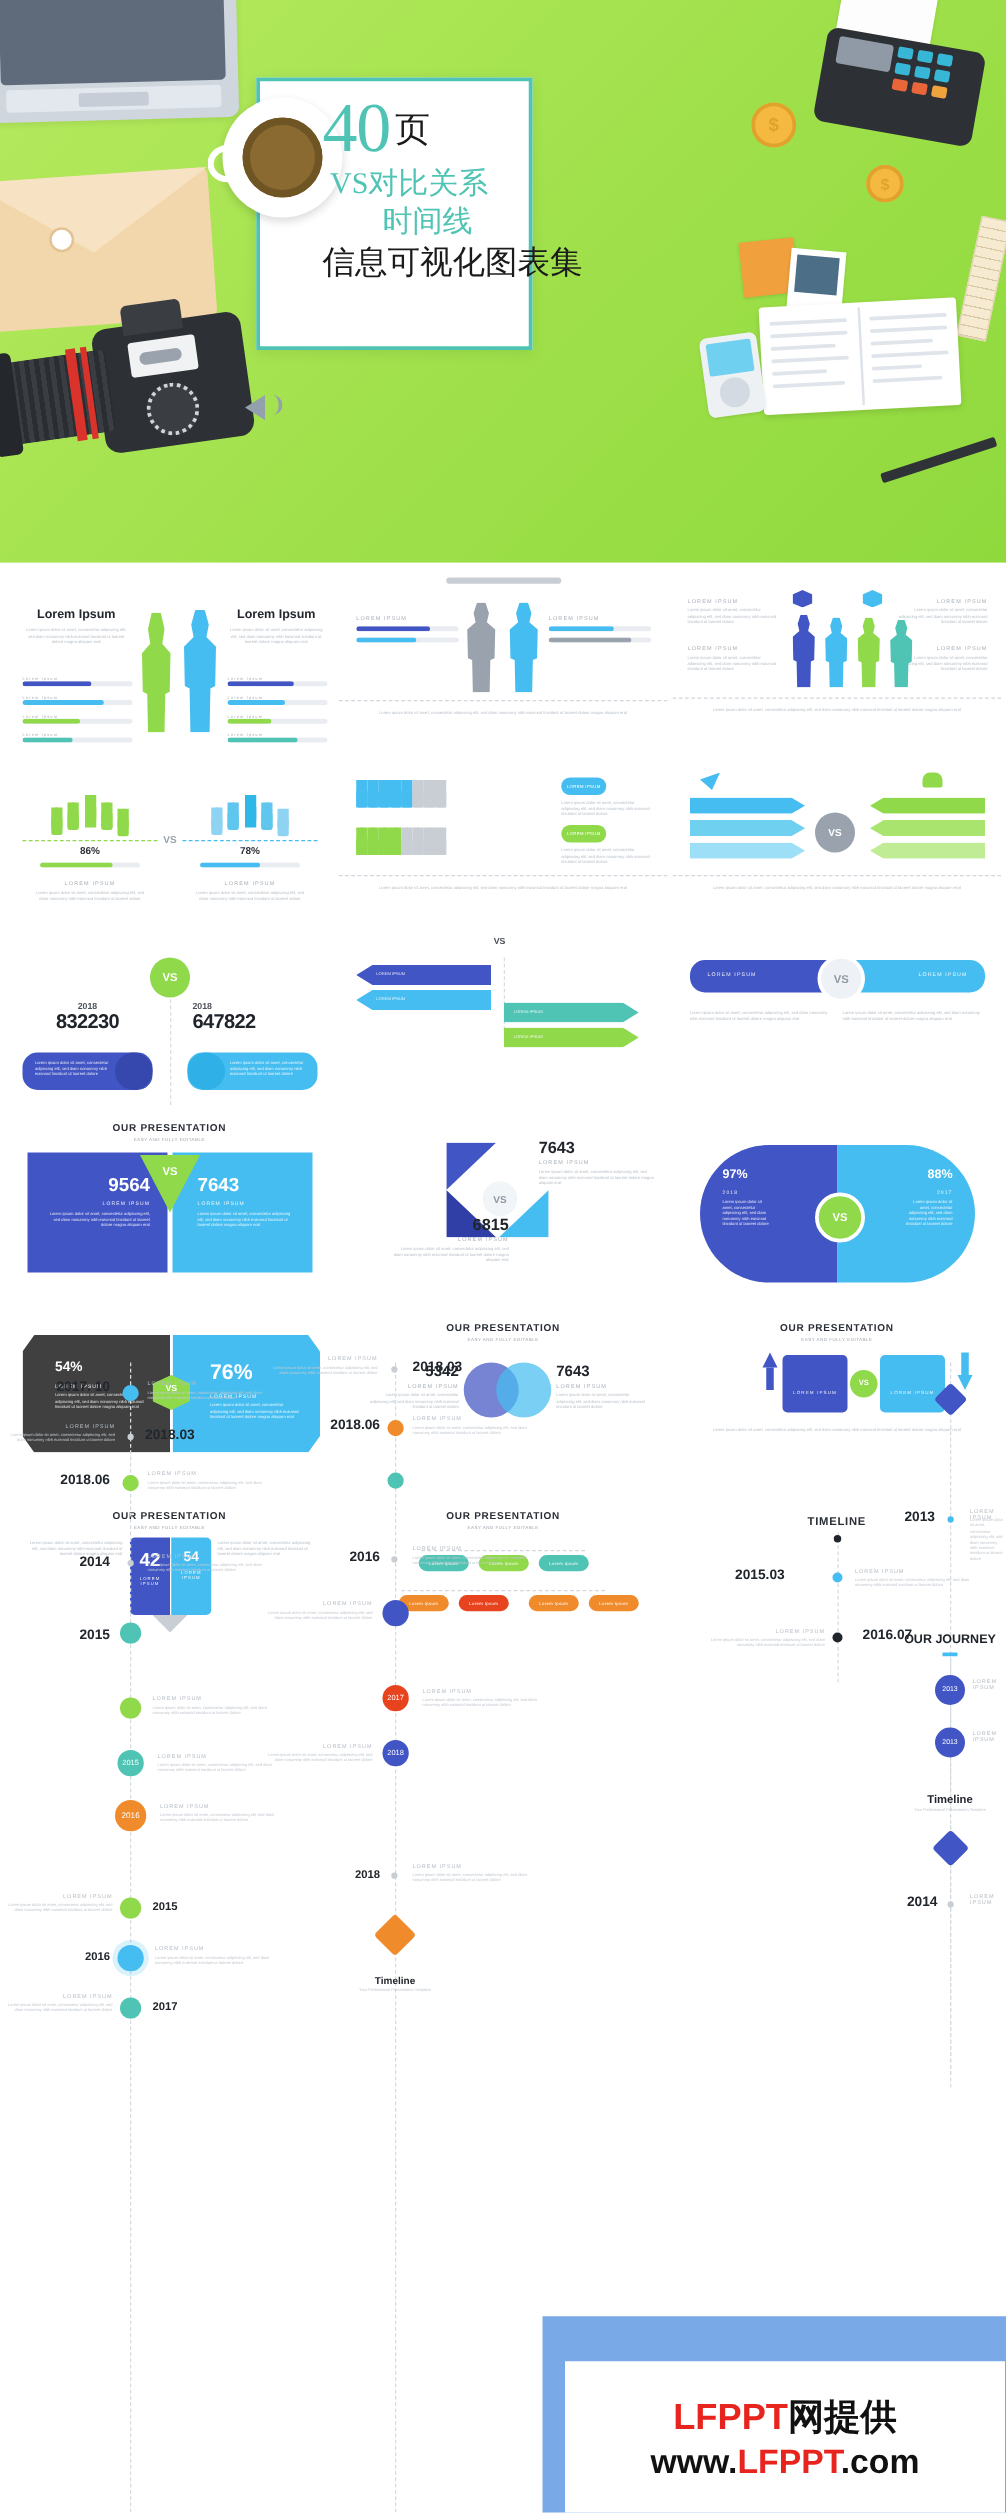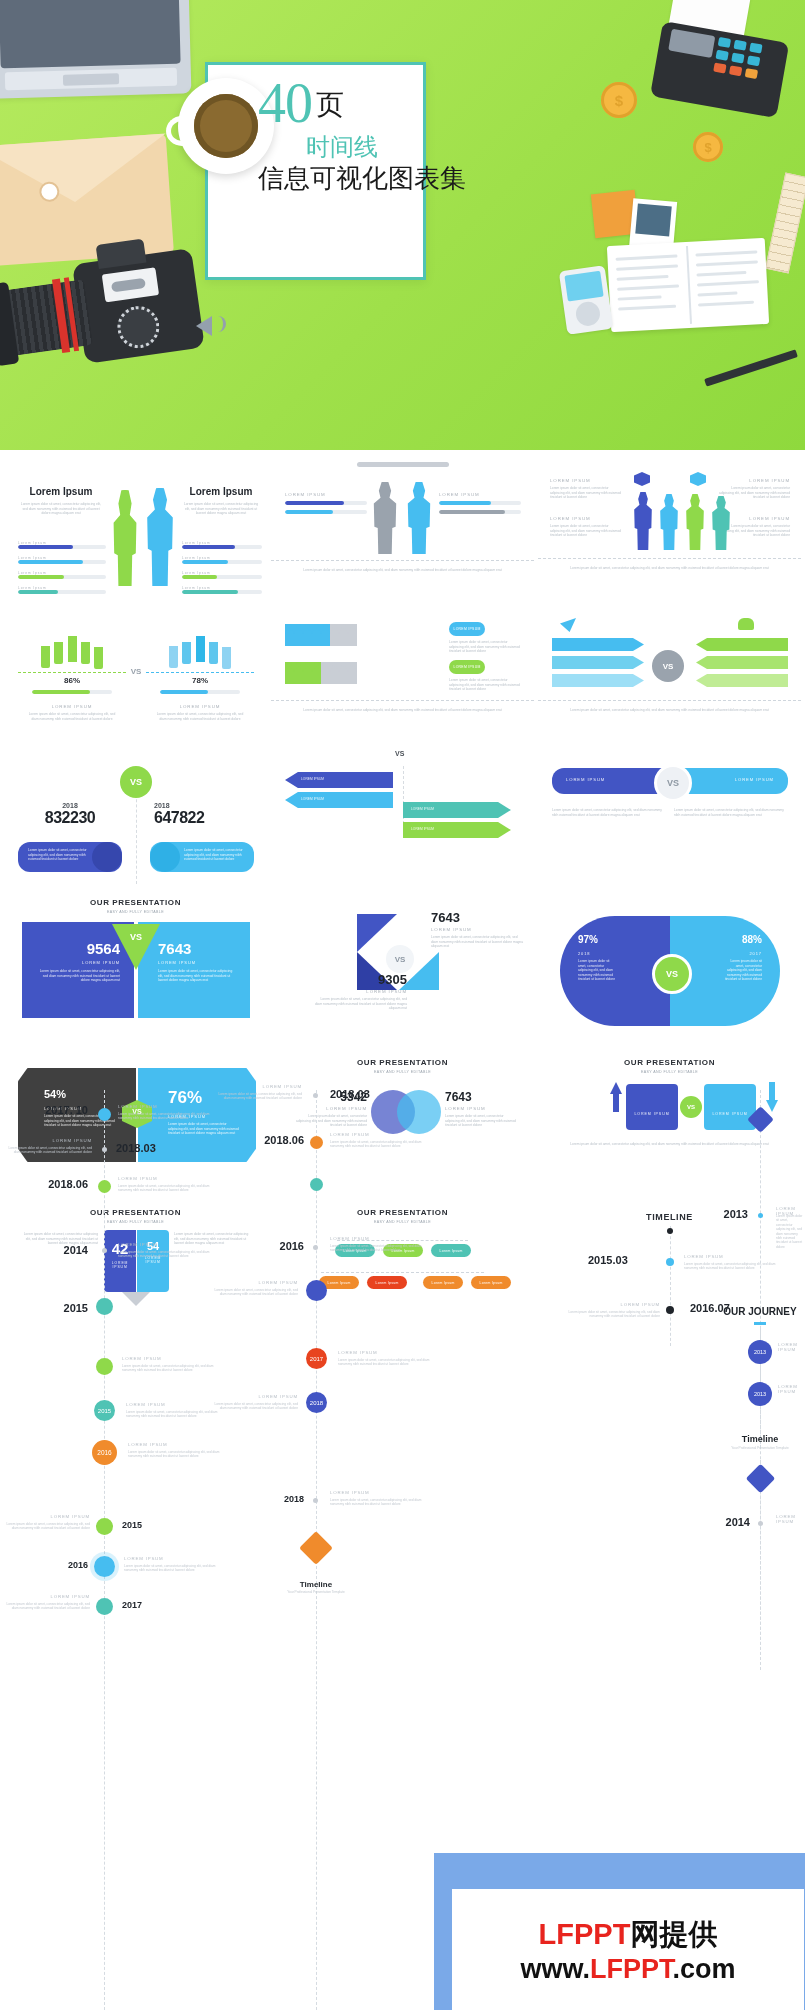--- a/index.html
+++ b/index.html
@@ -215,20 +215,21 @@
 
     <div class="title-card"></div>
     <div class="coffee">
       <div class="cup-handle"></div>
     </div>
 
     <div class="title-wrap">
       <div>
         <span class="t-40">40</span><span class="t-ye">页</span>
       </div>
+      <div class="t-l2">VS对比关系</div>
       <div class="t-l3">时间线</div>
       <div class="t-l4">信息可视化图表集</div>
     </div>
   </div>
 
   <div class="grid">
 
     <div class="row">
       <div class="slide">
         <div style="position:absolute;left:14px;top:30px;width:86px;text-align:center">
@@ -492,21 +493,21 @@
         <div style="position:absolute;left:86px;top:26px;width:40px;height:38px;background:#4255c4;clip-path:polygon(0 0,100% 0,0 100%)"></div>
         <div style="position:absolute;left:128px;top:64px;width:40px;height:38px;background:#46bdf0;clip-path:polygon(100% 0,100% 100%,0 100%)"></div>
         <div style="position:absolute;left:86px;top:64px;width:40px;height:38px;background:#2f3fa5;clip-path:polygon(0 0,100% 100%,0 100%)"></div>
         <div class="vs-badge" style="position:absolute;left:112px;top:54px;width:28px;height:28px;border-radius:50%;background:#f2f5f8;border:3px solid #fff;color:#8f99a4;font-size:8px">VS</div>
         <div style="position:absolute;left:160px;top:22px;width:94px">
           <div style="font-size:13px;font-weight:700;color:#20252b">7643</div>
           <div class="lbl" style="margin-top:2px">LOREM IPSUM</div>
           <div class="blur" style="margin-top:3px">Lorem ipsum dolor sit amet, consectetur adipiscing elit, sed diam nonummy nibh euismod tincidunt ut laoreet dolore magna aliquam erat</div>
         </div>
         <div style="position:absolute;left:42px;top:84px;width:94px;text-align:right">
-          <div style="font-size:13px;font-weight:700;color:#20252b">9305</div>
+          <div style="font-size:13px;font-weight:700;color:#20252b">6815</div>
           <div class="lbl" style="margin-top:2px">LOREM IPSUM</div>
           <div class="blur" style="margin-top:3px">Lorem ipsum dolor sit amet, consectetur adipiscing elit, sed diam nonummy nibh euismod tincidunt ut laoreet dolore magna aliquam erat</div>
         </div>
       </div>
 
       <div class="slide tall">
         <div style="position:absolute;left:22px;top:28px;width:110px;height:110px;border-radius:110px 0 0 110px;background:#4255c4">
           <div style="padding:18px 0 0 18px">
             <div style="font-size:10px;font-weight:700;color:#fff">97%</div>
             <div class="lbl w" style="font-size:4px;margin-top:6px">2018</div>

